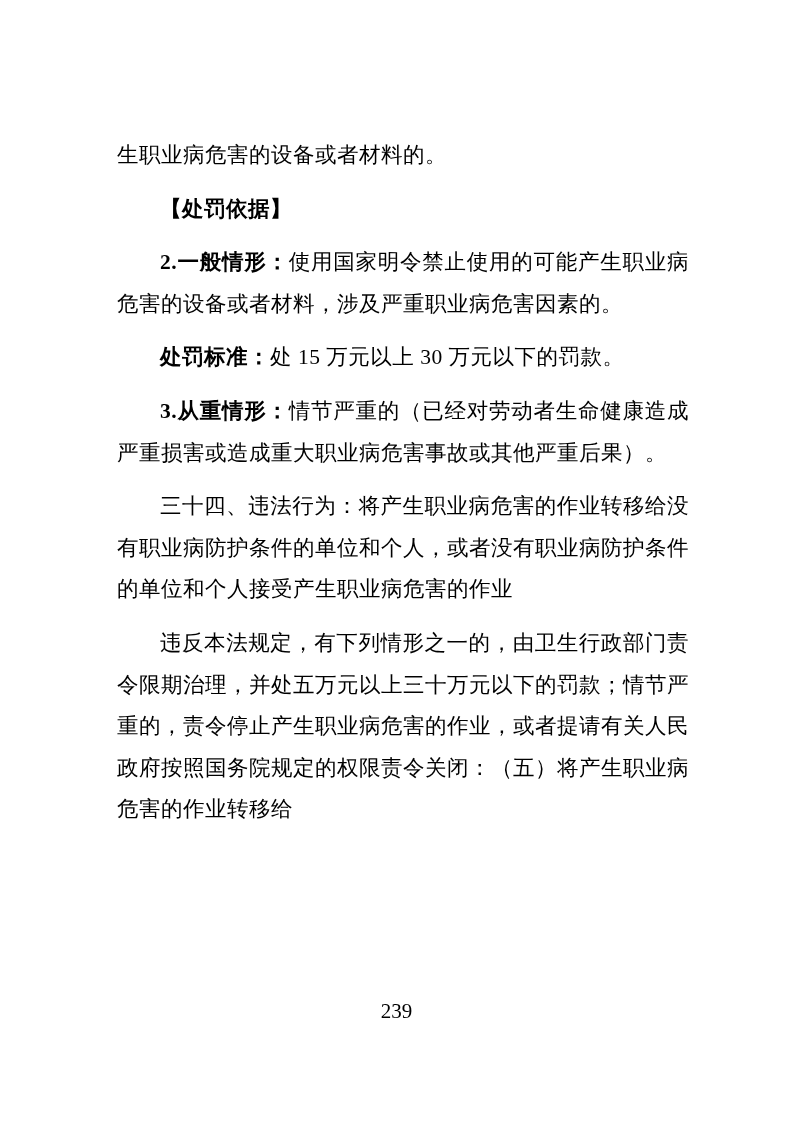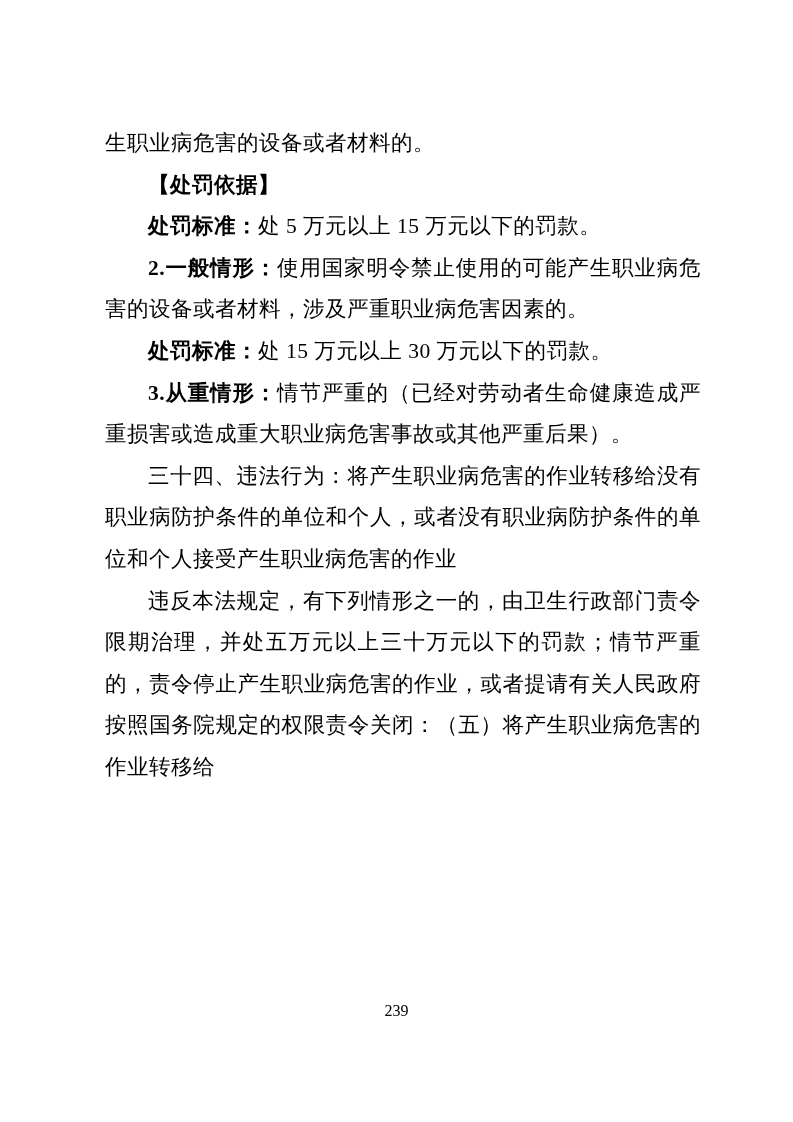--- a/index.html
+++ b/index.html
@@ -20,57 +20,56 @@
     position: absolute;
     left: 105px;
     top: 123px;
     width: 596px;
     font-size: 21.5px;
     line-height: 41.6px;
     text-align: justify;
     letter-spacing: 0.5px;
   }
   .doc-body p {
-    margin: 0;
+    margin: 12px;
     text-indent: 2em;
   }
   .doc-body p.noindent {
     text-indent: 0;
   }
   .doc-body b {
     font-weight: bold;
   }
   .label-gap {
     display: inline-block;
     width: 1.05em;
   }
   .page-number {
     position: absolute;
     left: 0;
     right: 0;
     top: 1000px;
     text-align: center;
-    font-size: 16px;
+    font-size: 21px;
     line-height: 22px;
     color: #000000;
   }
 </style>
 </head>
 <body>
 
 <div class="page">
 
   <div class="doc-body">
 
     <p class="noindent"><span>生职业病危害的设备或者材料的。</span></p>
 
     <p><b>【处罚依据】</b></p>
 
 
-    <p><b>处罚标准：</b><span>处 5 万元以上 15 万元以下的罚款。</span></p>
 
     <p><b>2.一般情形：</b><span>使用国家明令禁止使用的可能产生职业病危害的设备或者材料，涉及严重职业病危害因素的。</span></p>
 
     <p><b>处罚标准：</b><span>处 15 万元以上 30 万元以下的罚款。</span></p>
 
     <p><b>3.从重情形：</b><span>情节严重的（已经对劳动者生命健康造成严重损害或造成重大职业病危害事故或其他严重后果）。</span></p>
 
 
     <p><span>三十四、违法行为：将产生职业病危害的作业转移给没有职业病防护条件的单位和个人，或者没有职业病防护条件的单位和个人接受产生职业病危害的作业</span></p>
 

